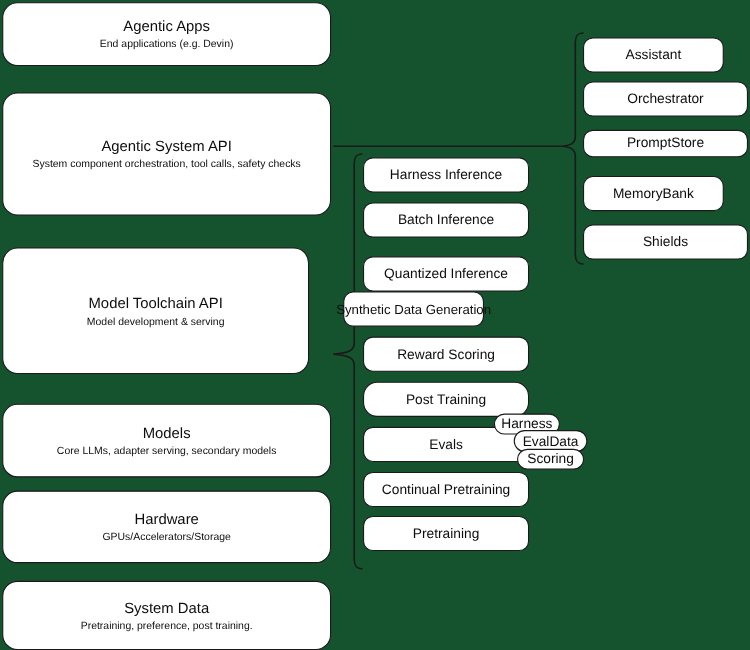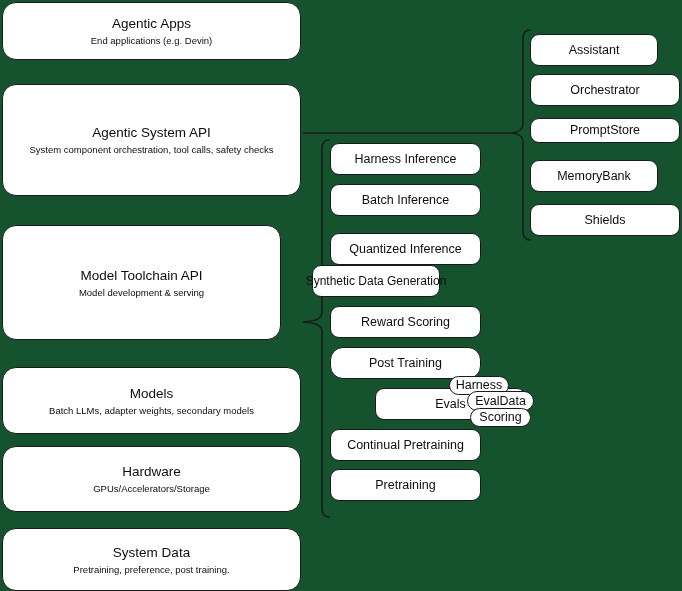--- a/index.html
+++ b/index.html
@@ -96,21 +96,21 @@
     <div class="subtitle">System component orchestration, tool calls, safety checks</div>
   </div>
 
   <div class="node layer-node" style="left:2px; top:225px; width:279px; height:115px;">
     <div class="title">Model Toolchain API</div>
     <div class="subtitle">Model development &amp; serving</div>
   </div>
 
   <div class="node layer-node" style="left:2px; top:367px; width:299px; height:67px;">
     <div class="title">Models</div>
-    <div class="subtitle">Batch LLMs, adapter weights, secondary models</div>
+    <div class="subtitle">Core LLMs, adapter serving, secondary models</div>
   </div>
 
   <div class="node layer-node" style="left:2px; top:446px; width:299px; height:66px;">
     <div class="title">Hardware</div>
     <div class="subtitle">GPUs/Accelerators/Storage</div>
   </div>
 
   <div class="node layer-node" style="left:2px; top:528px; width:299px; height:63px;">
     <div class="title">System Data</div>
     <div class="subtitle">Pretraining, preference, post training.</div>
@@ -157,21 +157,21 @@
   </div>
   <div class="node capsule" style="left:312px; top:265px; width:128px; height:32px;">
     <div class="title" style="font-size:12px;">Synthetic Data Generation</div>
   </div>
   <div class="node capsule" style="left:330px; top:306px; width:151px; height:32px;text-align:right;">
     <div class="title">Reward Scoring</div>
   </div>
   <div class="node capsule" style="left:330px; top:347px; width:151px; height:32px;border-radius:13px;">
     <div class="title">Post Training</div>
   </div>
-  <div class="node capsule" style="left:330px; top:388px; width:151px; height:32px;margin-left:45px;">
+  <div class="node capsule" style="left:330px; top:388px; width:151px; height:32px;">
     <div class="title">Evals</div>
   </div>
   <div class="node capsule" style="left:330px; top:469px; width:151px; height:32px;">
     <div class="title">Pretraining</div>
   </div>
   <div class="node capsule" style="left:330px; top:429px; width:151px; height:32px;">
     <div class="title">Continual Pretraining</div>
   </div>
 
   <div class="pill" style="left:449px; top:376px; width:60px; height:19px; z-index:5;">Harness</div>

